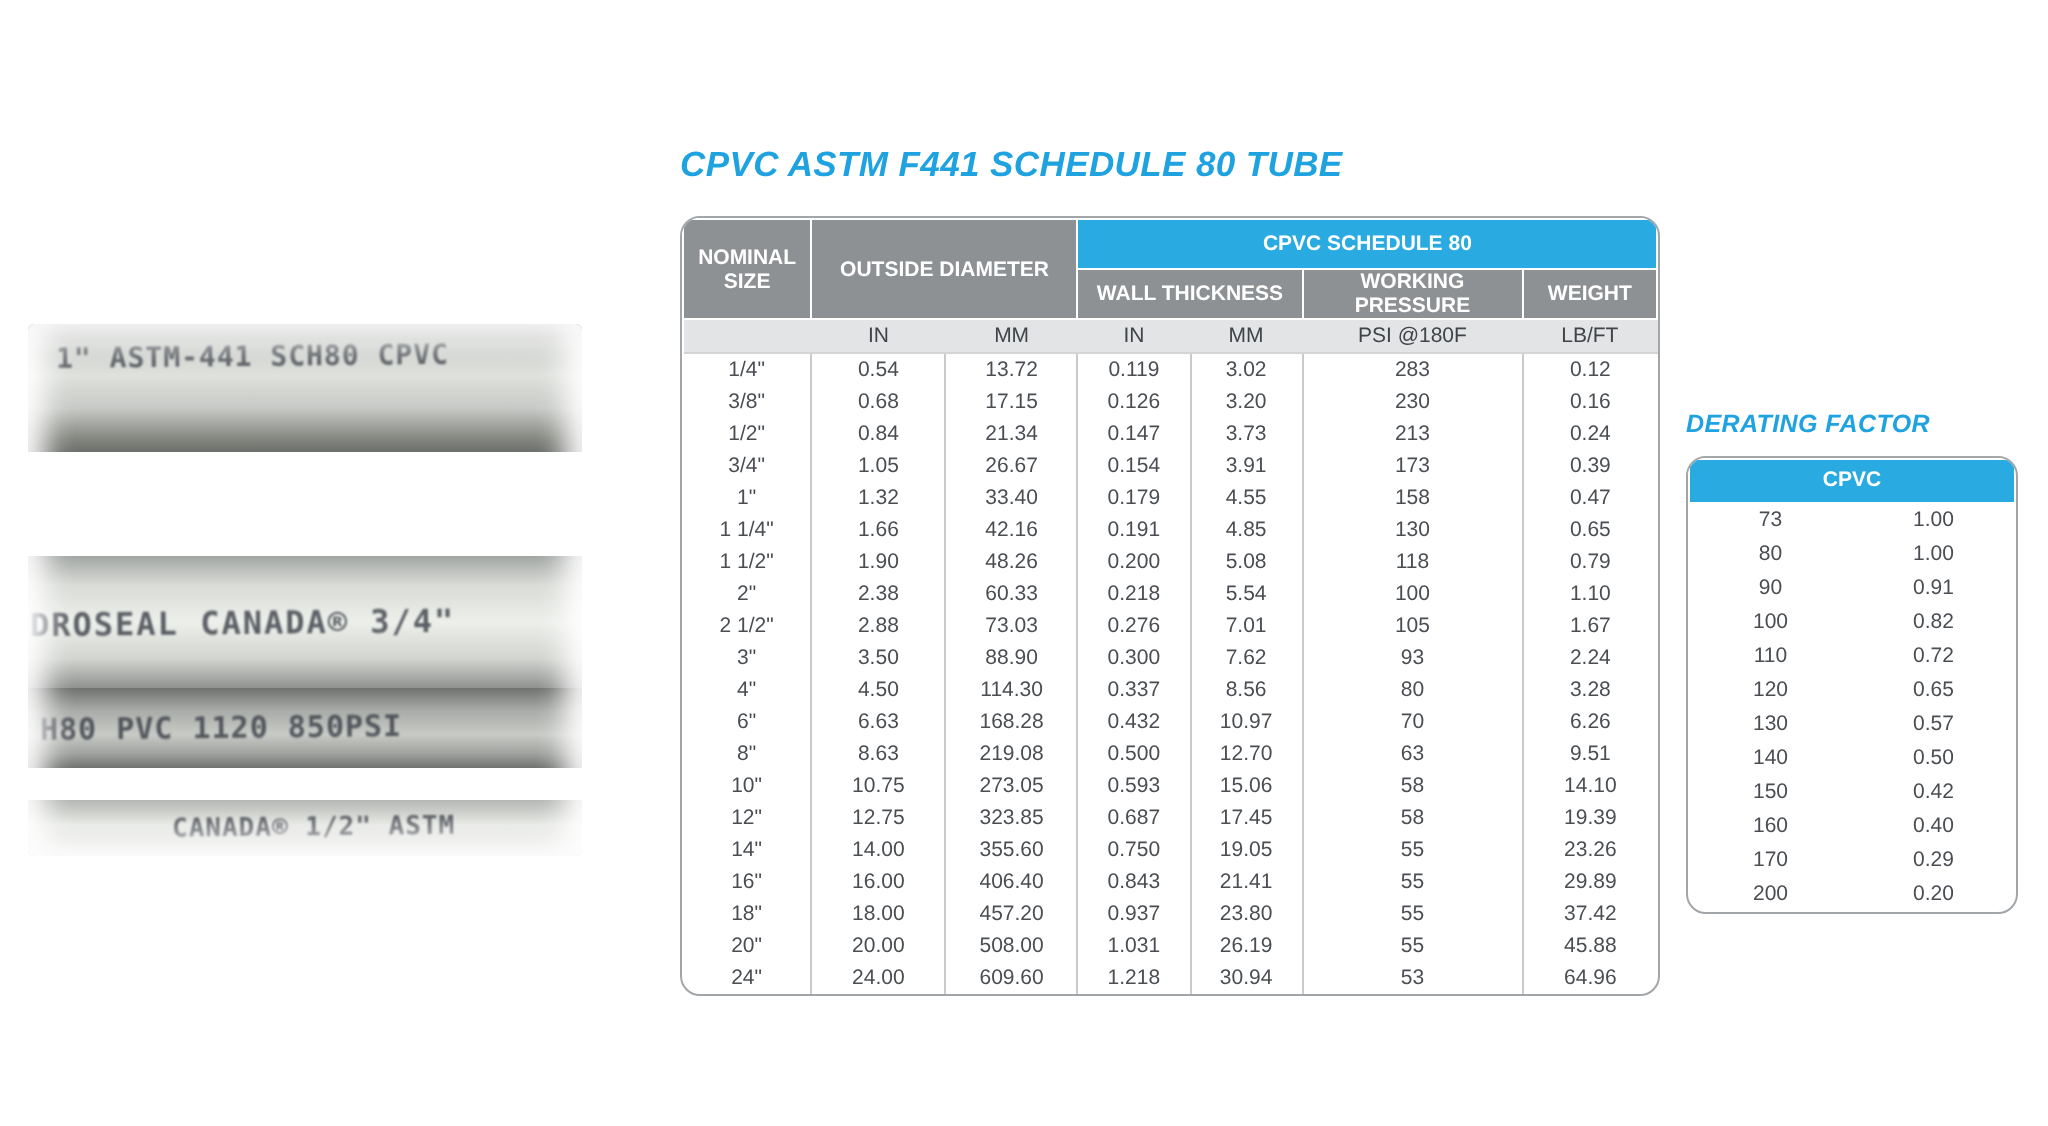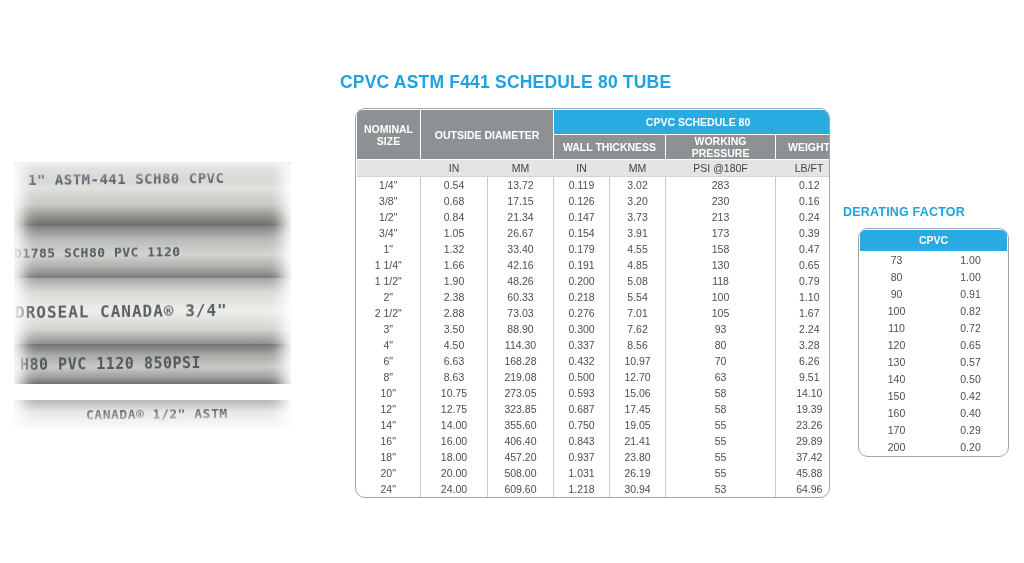--- a/index.html
+++ b/index.html
@@ -26,24 +26,24 @@
   .pipe3 .pipe-label { font-size: 16px; padding-left: 1px; letter-spacing: 1px; }
   .pipe4 { top: 182px; height: 40px;
     background: linear-gradient(180deg,#6f726f 0%,#a8aba7 28%,#c8cac6 58%,#9fa29e 82%,#6f726f 100%); }
   .pipe4 .pipe-label { font-size: 15px; padding-left: 6px; }
   .pipe5 { top: 238px; height: 28px; align-items: flex-start;
     background: linear-gradient(180deg,#b4b7b3 0%,#e6e8e4 45%,#d8dad6 100%); }
   .pipe5 .pipe-label { font-size: 13px; padding: 7px 0 0 72px; }
 
   
   .main { position: absolute; left: 340px; top: 72px; width: 490px; }
-  .section-title { color: #1ea2e0; font-weight: bold; 
+  .section-title { color: #1ea2e0; font-weight: bold; font-style: italic;
     font-size: 17.5px; letter-spacing: 0.2px; white-space: nowrap; }
   .tbl-wrap { margin-top: 15px; border: 1px solid #a2a6a9; border-radius: 10px;
-    overflow: hidden; background: #ffffff; margin-left: 15px; }
+    overflow: hidden; background: #ffffff; }
   table { border-collapse: collapse; width: 100%; table-layout: fixed; }
 
   .main table col.c1 { width: 64px; } .main table col.c2 { width: 67px; }
   .main table col.c3 { width: 66px; } .main table col.c4 { width: 56px; }
   .main table col.c5 { width: 56px; } .main table col.c6 { width: 110px; }
   .main table col.c7 { width: 67px; }
 
   th { font-size: 10.5px; font-weight: bold; color: #ffffff; text-align: center;
     border: 1.5px solid #ffffff; line-height: 1.15; }
   .th-gray { background: #8e9194; }
@@ -65,23 +65,20 @@
   .derating tr.hrow1 th { height: 22px; font-size: 10.5px; }
   .derating tr.units td { height: 20px; }
   .derating tbody td { height: 17px; border-left: none; }
 </style>
 </head>
 <body>
 
 <div class="photo">
   <div class="pipe pipe1">
     <span class="pipe-label">1" ASTM-441 SCH80 CPVC</span>
-  </div>
-  <div class="pipe pipe2">
-    <span class="pipe-label">D1785 SCH80 PVC 1120</span>
   </div>
   <div class="pipe pipe3">
     <span class="pipe-label">DROSEAL CANADA® 3/4"</span>
   </div>
   <div class="pipe pipe4">
     <span class="pipe-label">H80 PVC 1120 850PSI</span>
   </div>
   <div class="pipe pipe5">
     <span class="pipe-label">CANADA® 1/2" ASTM</span>
   </div>

